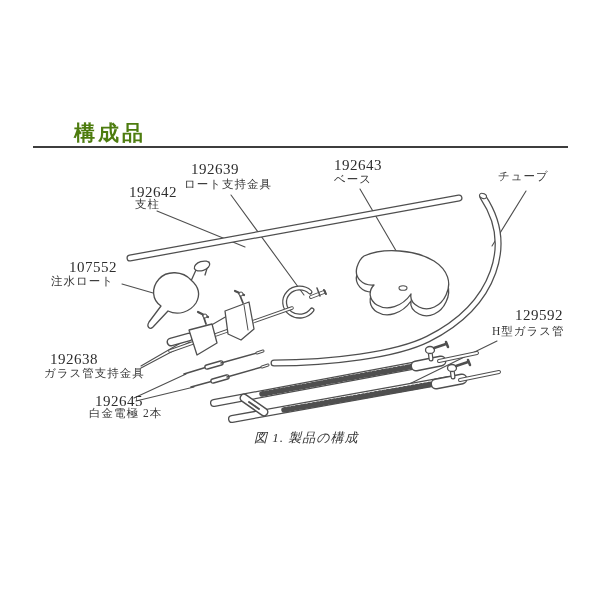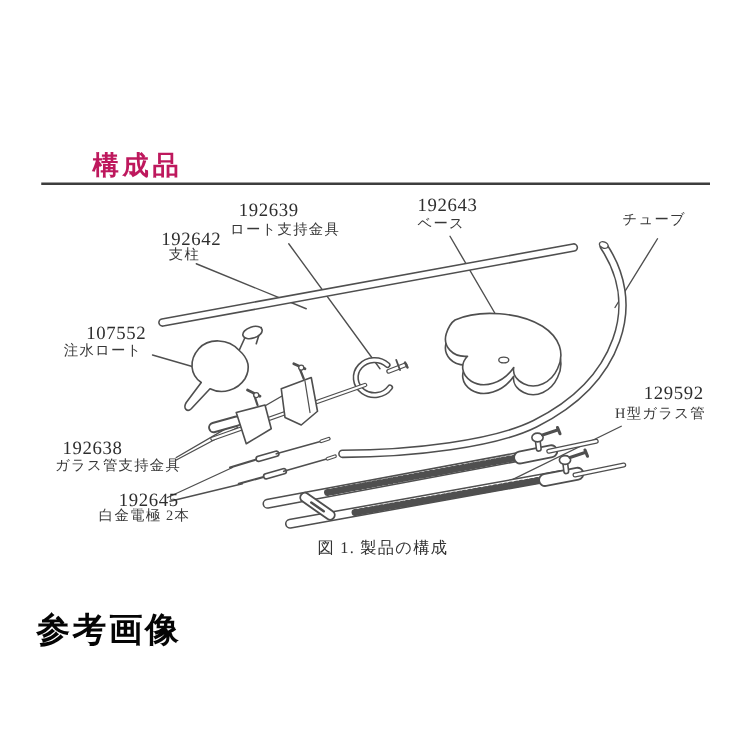--- a/index.html
+++ b/index.html
@@ -5,21 +5,21 @@
   html,body{margin:0;padding:0;}
   body{
     width:600px;height:600px;position:relative;background:#ffffff;
     font-family:"Liberation Serif", serif;
     overflow:hidden;
   }
   .page{position:absolute;inset:0;width:600px;height:600px;}
   .section-title{
     position:absolute;left:74px;top:120px;
     font-family:"Liberation Sans", sans-serif;
-    font-size:21px;font-weight:bold;color:#be185d;letter-spacing:3px;
+    font-size:21px;font-weight:bold;color:#4d7c0f;letter-spacing:3px;
     line-height:1.2;white-space:nowrap;
   }
   .rule{
     position:absolute;left:33px;top:146px;width:535px;height:2.4px;
     background:#3d3d3d;
   }
   .ref-title{
     position:absolute;left:29px;top:489px;
     font-family:"Liberation Sans", sans-serif;
     font-size:27px;font-weight:bold;color:#050505;letter-spacing:2px;
@@ -33,21 +33,21 @@
     font-family:"Liberation Serif", serif;
     font-size:15px;letter-spacing:0.5px;color:#2e2e2e;
   }
   .lbl.nm{
     font-family:"Liberation Serif", serif;
     font-size:11.5px;letter-spacing:1px;color:#383838;
   }
   .caption{
     position:absolute;left:254px;top:429px;
     font-family:"Liberation Serif", serif;
-    font-size:13px;color:#333333;letter-spacing:1px;white-space:nowrap;
+    font-size:13px;color:#333333;letter-spacing:1px;white-space:nowrap;font-style:italic;
   }
   
   .ln{fill:none;stroke:#4f4f4f;stroke-linecap:round;stroke-linejoin:round;}
   .wh{fill:none;stroke:#ffffff;stroke-linecap:round;stroke-linejoin:round;}
   .fw{fill:#ffffff;stroke:#4f4f4f;stroke-linejoin:round;}
   .thin{stroke-width:1.1;}
 </style>
 </head>
 <body>
 
@@ -180,19 +180,18 @@
   <div class="lbl num" style="left:69px;top:259px">107552</div>
   <div class="lbl nm" style="left:51px;top:275px">注水ロート</div>
 
   <div class="lbl num" style="left:515px;top:307px">129592</div>
   <div class="lbl nm" style="left:492px;top:325px">H型ガラス管</div>
 
   <div class="lbl num" style="left:50px;top:351px">192638</div>
   <div class="lbl nm" style="left:44px;top:367px">ガラス管支持金具</div>
 
   <div class="lbl num" style="left:95px;top:393px">192645</div>
-  <div class="lbl nm" style="left:79px;top:407px">白金電極 2本</div>
+  <div class="lbl nm" style="left:89px;top:407px">白金電極 2本</div>
 
   <div class="caption">図 1.  製品の構成</div>
 
-  <div class="ref-title">参考画像</div>
 
 </div>
 
 </body></html>

